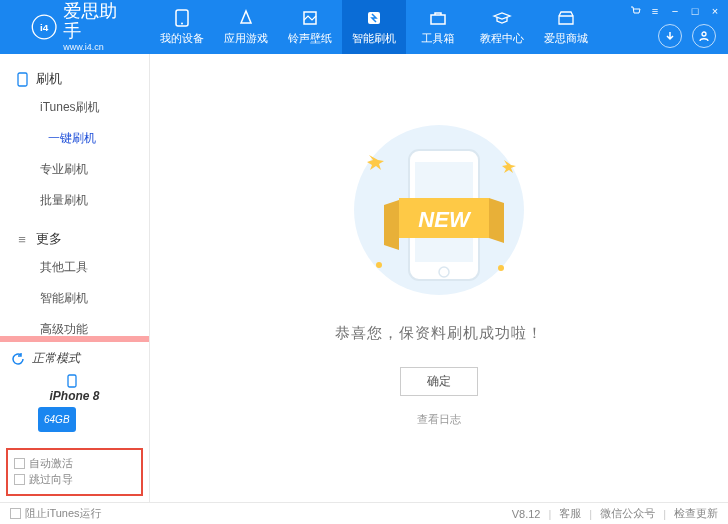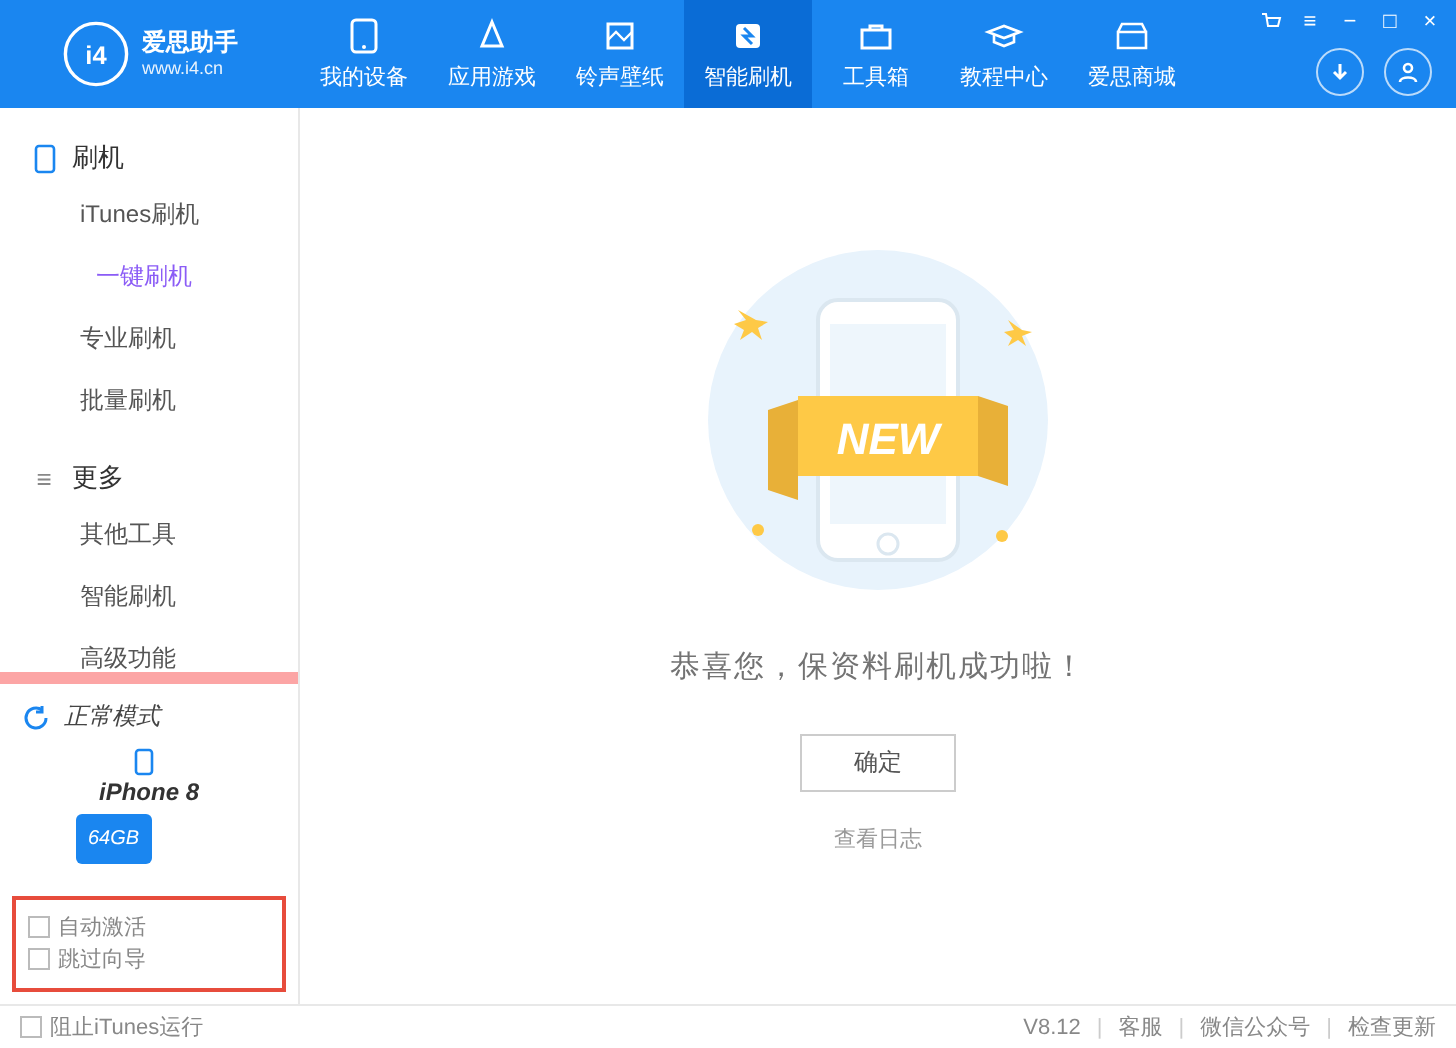--- a/index.html
+++ b/index.html
@@ -1,21 +1,21 @@
 <!DOCTYPE html>
 <html><head>
 <meta charset="utf-8">
 <style>
 * { margin: 0; padding: 0; box-sizing: border-box; font-family: "Microsoft YaHei", Arial, sans-serif; }
 body { width: 728px; height: 524px; background: #fff; overflow: hidden; font-size: 12px; color: #333; }
 
 .header { height: 54px; background: #1a86f0; display: flex; align-items: center; color: #fff; position: relative; }
 .logo-wrap { display: flex; align-items: center; padding: 0 31px; width: 150px; }
 .logo-svg { width: 34px; height: 34px; margin-right: 6px; }
-.brand-txt { font-size: 12px; font-weight: bold; line-height: 1.1; text-align: right; }
+.brand-txt { font-size: 18px; font-weight: normal; line-height: 1.1; }
 .brand-sub { font-size: 9px; opacity: .9; }
 
 .nav { display: flex; height: 100%; }
 .nav-item { width: 64px; height: 100%; display: flex; flex-direction: column; align-items: center; justify-content: center; cursor: pointer; font-size: 11px; }
 .nav-item.active { background: #0a6cd6; }
 .nav-item .ico { width: 20px; height: 20px; margin-bottom: 3px; display: flex; align-items: center; justify-content: center; }
 .nav-item svg { fill: #fff; }
 
 .win-ctrl { position: absolute; top: 4px; right: 6px; display: flex; gap: 6px; }
 .win-ctrl span { width: 14px; height: 14px; display: flex; align-items: center; justify-content: center; font-size: 11px; cursor: pointer; color: #fff; }
@@ -23,21 +23,21 @@
 .hdr-right { position: absolute; right: 12px; bottom: 6px; display: flex; gap: 10px; }
 .hdr-right .circ { width: 24px; height: 24px; border: 1.5px solid rgba(255,255,255,.7); border-radius: 50%; display: flex; align-items: center; justify-content: center; cursor: pointer; }
 .hdr-right svg { stroke: #fff; fill: none; }
 
 .body { display: flex; height: 448px; }
 .sidebar { width: 150px; border-right: 1px solid #e8e8e8; display: flex; flex-direction: column; }
 .side-scroll { flex: 1; padding-top: 10px; overflow: hidden; }
 .side-group { padding: 6px 14px 4px; display: flex; align-items: center; font-size: 13px; color: #333; }
 .side-group .gi { width: 16px; display: inline-flex; align-items: center; justify-content: center; margin-right: 6px; }
 .side-item { padding: 7px 0 7px 40px; font-size: 12px; color: #555; cursor: pointer; }
-.side-item.sel { color: #8b5cf6; padding-left: 48px; }
+.side-item.sel { color: #1d4ed8; padding-left: 48px; }
 
 .side-bottom { border-top: 6px solid #fca5a5; padding: 8px 10px; font-style: italic; }
 .mode { display: flex; align-items: center; font-size: 12px; color: #444; margin-bottom: 6px; }
 .mode .mi { width: 16px; height: 16px; margin-right: 6px; display: flex; align-items: center; justify-content: center; }
 .phone-row { display: flex; align-items: center; font-size: 12px; color: #333; flex-direction: column; }
 .phone-row .pi { width: 16px; height: 16px; margin-right: 6px; display: flex; align-items: center; justify-content: center; }
 .badge { display: inline-block; margin-left: 28px; margin-top: 4px; padding: 7px 6px; background: #1a86f0; color: #fff; border-radius: 3px; font-size: 10px; }
 
 .opt-box { border: 2px solid #e74c3c; margin: 8px 6px 6px; padding: 6px 6px; }
 .chk { display: inline-flex; align-items: center; font-size: 11px; color: #888; margin-right: 10px; cursor: pointer; }

